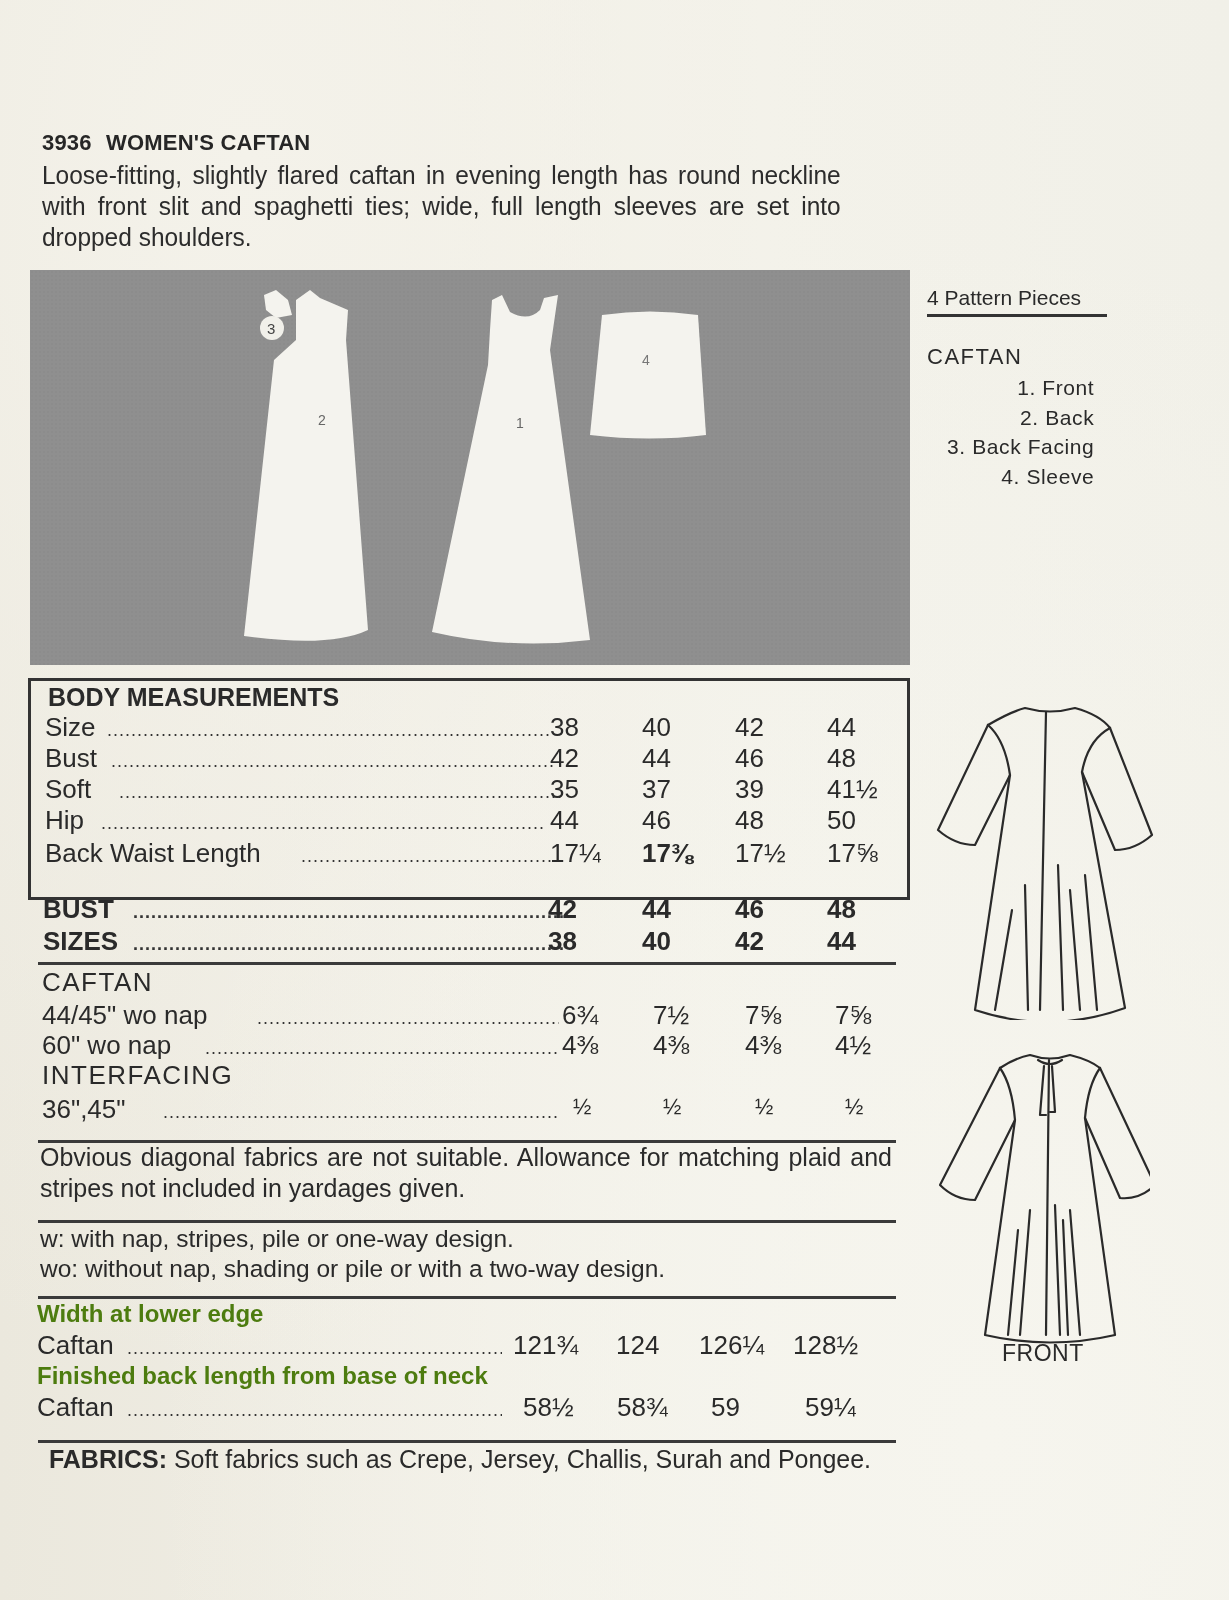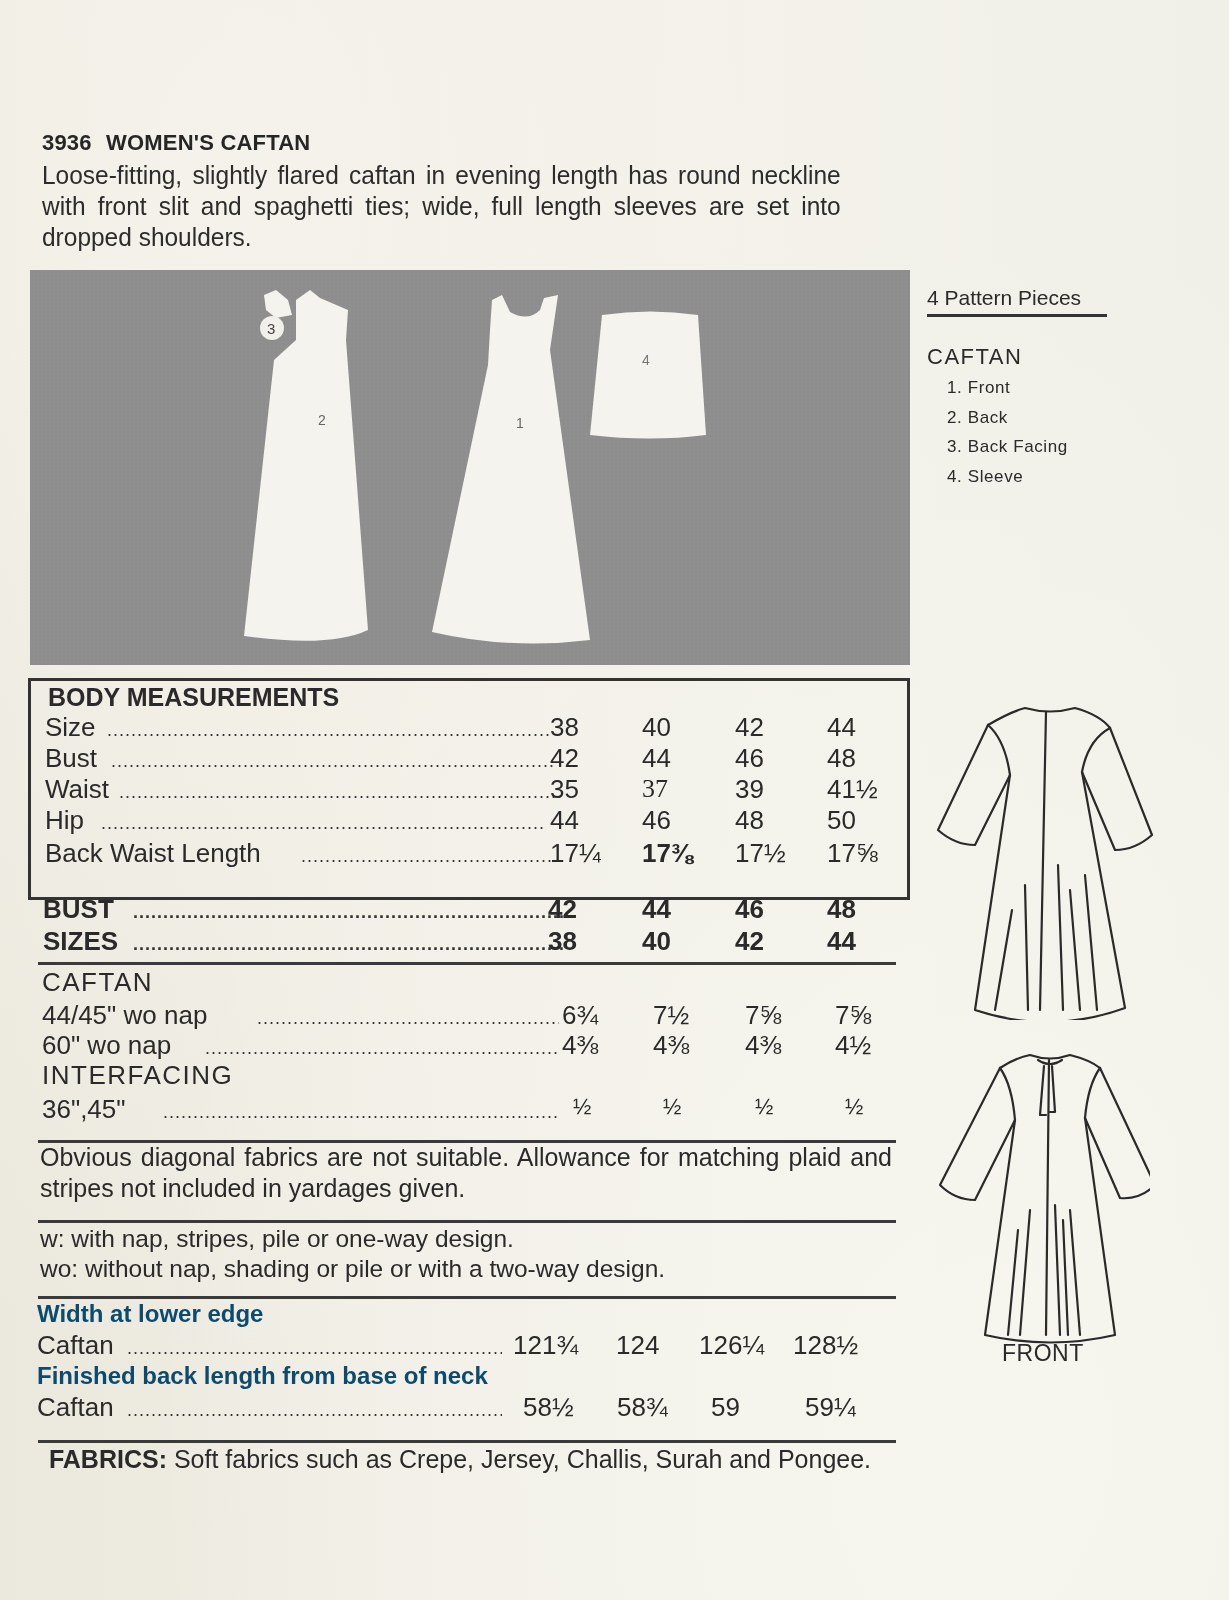--- a/index.html
+++ b/index.html
@@ -17,37 +17,37 @@
   .title { left:42px; top:130px; font-size:22px; font-weight:bold; letter-spacing:0.2px; color:#262626; }
   .title .num { margin-right:8px; }
   .desc { left:42px; top:160px; width:832px; font-size:25.5px; line-height:31px; text-align:justify; color:#2c2c2c; transform:scaleX(0.96); transform-origin:left top; }
 
   .photo { left:30px; top:270px; width:880px; height:395px; background:#8f8f8f;
     background-image: radial-gradient(#8c8c8c 1px, transparent 1px); background-size:4px 4px; }
   .photo svg { position:absolute; left:0; top:0; }
 
   .pieces-head { left:927px; top:286px; font-size:21px; color:#2a2a2a; padding-bottom:4px; border-bottom:3px solid #333; width:180px; }
   .pieces-cat { left:927px; top:344px; font-size:22px; letter-spacing:1.5px; }
-  .pieces-list { left:947px; top:373px; font-size:17px; line-height:29.5px; letter-spacing:0.6px; }
+  .pieces-list { left:947px; top:373px; font-size:21px; line-height:29.5px; letter-spacing:0.6px;text-align:right; }
   .pieces-list div { white-space:nowrap; }
 
   .box { left:28px; top:678px; width:882px; height:222px; border:3px solid #333; box-sizing:border-box; }
   .box-head { left:48px; top:683px; font-size:25px; font-weight:bold; color:#2a2a2a; }
 
   .row { position:absolute; left:45px; width:850px; height:32px; font-size:26px; white-space:nowrap; }
   .row .lbl { position:absolute; left:0; top:0; }
   .row .dots { position:absolute; top:0; overflow:hidden; white-space:nowrap; color:#333; font-size:18px; letter-spacing:1px; line-height:36px; }
   .row .v { position:absolute; top:0; text-align:left; }
   .bold { font-weight:bold; }
 
   .rule { position:absolute; left:38px; width:858px; height:0; border-top:3px solid #3a3a3a; }
   .section-head2 { position:absolute; left:42px; font-size:26px; letter-spacing:1.5px; }
 
   .para { position:absolute; left:40px; width:852px; font-size:25px; line-height:31px; text-align:justify; }
-  .subhead { position:absolute; left:37px; font-size:24px; font-weight:bold; color:#0c4a6e; }
+  .subhead { position:absolute; left:37px; font-size:24px; font-weight:bold; color:#4d7c0f; }
 
   .sketch { position:absolute; }
   .front-label { left:1002px; top:1340px; font-size:23px; letter-spacing:0.5px; }
 </style>
 </head>
 <body>
 
 <div class="abs title">
   <span class="num">3936</span>
   <span>WOMEN'S CAFTAN</span>
@@ -94,24 +94,24 @@
 </div>
 <div class="row" style="top:743px;">
   <span class="lbl">Bust</span>
   <span class="dots" style="left:66px;width:454px;">..........................................................................</span>
   <span class="v" style="left:505px;">42</span>
   <span class="v" style="left:597px;">44</span>
   <span class="v" style="left:690px;">46</span>
   <span class="v" style="left:782px;">48</span>
 </div>
 <div class="row" style="top:774px;">
-  <span class="lbl">Waist</span>
+  <span class="lbl">Soft</span>
   <span class="dots" style="left:74px;width:446px;">..........................................................................</span>
   <span class="v" style="left:505px;">35</span>
-  <span class="v" style="left:597px;font-family:Liberation Serif, serif;">37</span>
+  <span class="v" style="left:597px;">37</span>
   <span class="v" style="left:690px;">39</span>
   <span class="v" style="left:782px;">41½</span>
 </div>
 <div class="row" style="top:805px;">
   <span class="lbl">Hip</span>
   <span class="dots" style="left:56px;width:464px;">..........................................................................</span>
   <span class="v" style="left:505px;">44</span>
   <span class="v" style="left:597px;">46</span>
   <span class="v" style="left:690px;">48</span>
   <span class="v" style="left:782px;">50</span>

